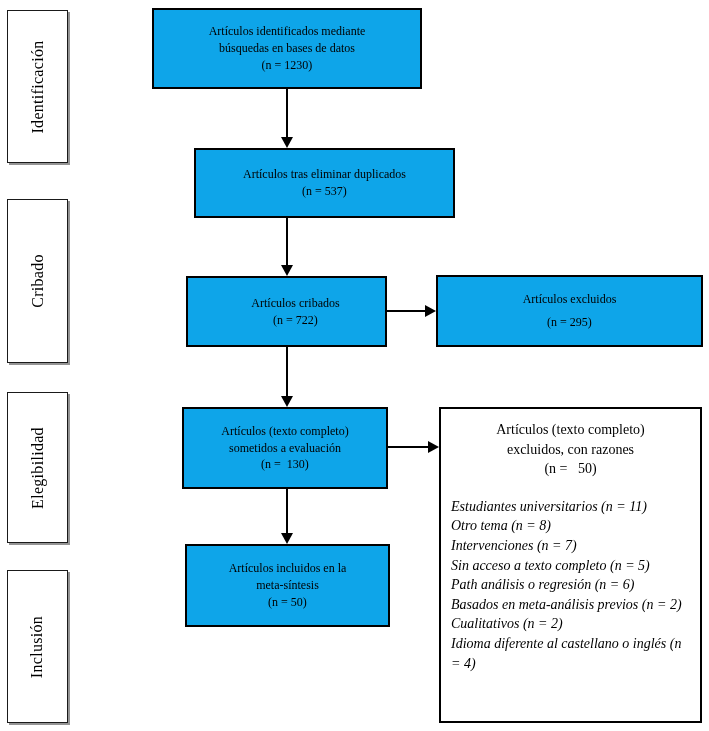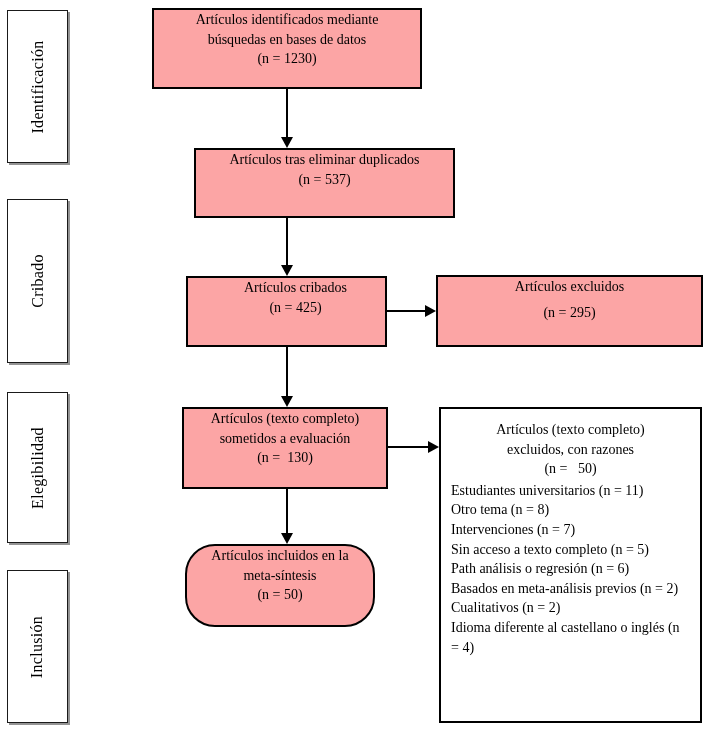--- a/index.html
+++ b/index.html
@@ -31,46 +31,48 @@
   .stage .vtext {
     transform: rotate(-90deg);
     white-space: nowrap;
     font-size: 16px;
     letter-spacing: 0.3px;
   }
   
   .flowbox {
     position: absolute;
     border: 2px solid #000000;
-    background: #fca5a5;
+    background: #0ea5e9;
     box-sizing: border-box;
     display: flex;
     flex-direction: column;
     align-items: center;
+    justify-content: center;
     text-align: center;
-    font-size: 14px;
+    font-size: 12px;
     line-height: 1.4;
   }
   .line { white-space: nowrap; }
   
   .reasonsbox {
     position: absolute;
     border: 2px solid #000000;
     background: #ffffff;
     box-sizing: border-box;
     font-size: 14px;
     line-height: 1.4;
     padding-top: 11px;
   }
   .reasonsbox .heading { text-align: center; }
   .reasonsbox .reasons {
-    margin-top: 2px;
+    margin-top: 18px;
     padding-left: 10px;
     width: 238px;
     text-align: left;
+    font-style: italic;
   }
   
   .vline { position: absolute; width: 2px; background: #000000; }
   .vhead {
     position: absolute;
     width: 0; height: 0;
     border-left: 6px solid transparent;
     border-right: 6px solid transparent;
     border-top: 11px solid #000000;
   }
@@ -113,21 +115,21 @@
   <div class="flowbox" style="left:156px; top:148px; width:261px; height:70px;margin-left:38px;">
     <div class="line">Artículos tras eliminar duplicados</div>
     <div class="line">(n = 537)</div>
   </div>
 
   <div class="vline" style="left:286px; top:218px; height:48px;"></div>
   <div class="vhead" style="left:281px; top:265px;"></div>
 
   <div class="flowbox" style="left:186px; top:276px; width:201px; height:71px;padding-left:18px;">
     <div class="line">Artículos cribados</div>
-    <div class="line">(n = 425)</div>
+    <div class="line">(n = 722)</div>
   </div>
 
   <div class="hline" style="left:387px; top:310px; width:39px;"></div>
   <div class="hhead" style="left:425px; top:305px;"></div>
 
   <div class="flowbox" style="left:436px; top:275px; width:267px; height:72px;gap:6px;">
     <div class="line">Artículos excluidos</div>
     <div class="line">(n = 295)</div>
   </div>
 
@@ -157,19 +159,19 @@
       <div>Path análisis o regresión (n = 6)</div>
       <div>Basados en meta-análisis previos (n = 2)</div>
       <div>Cualitativos (n = 2)</div>
       <div>Idioma diferente al castellano o inglés (n = 4)</div>
     </div>
   </div>
 
   <div class="vline" style="left:286px; top:489px; height:45px;"></div>
   <div class="vhead" style="left:281px; top:533px;"></div>
 
-  <div class="flowbox" style="left:185px; top:544px; width:190px; height:83px;border-radius:30px;">
+  <div class="flowbox" style="left:185px; top:544px; width:205px; height:83px;">
     <div class="line">Artículos incluidos en la</div>
     <div class="line">meta-síntesis</div>
     <div class="line">(n = 50)</div>
   </div>
 
 </div>
 
 </body></html>

